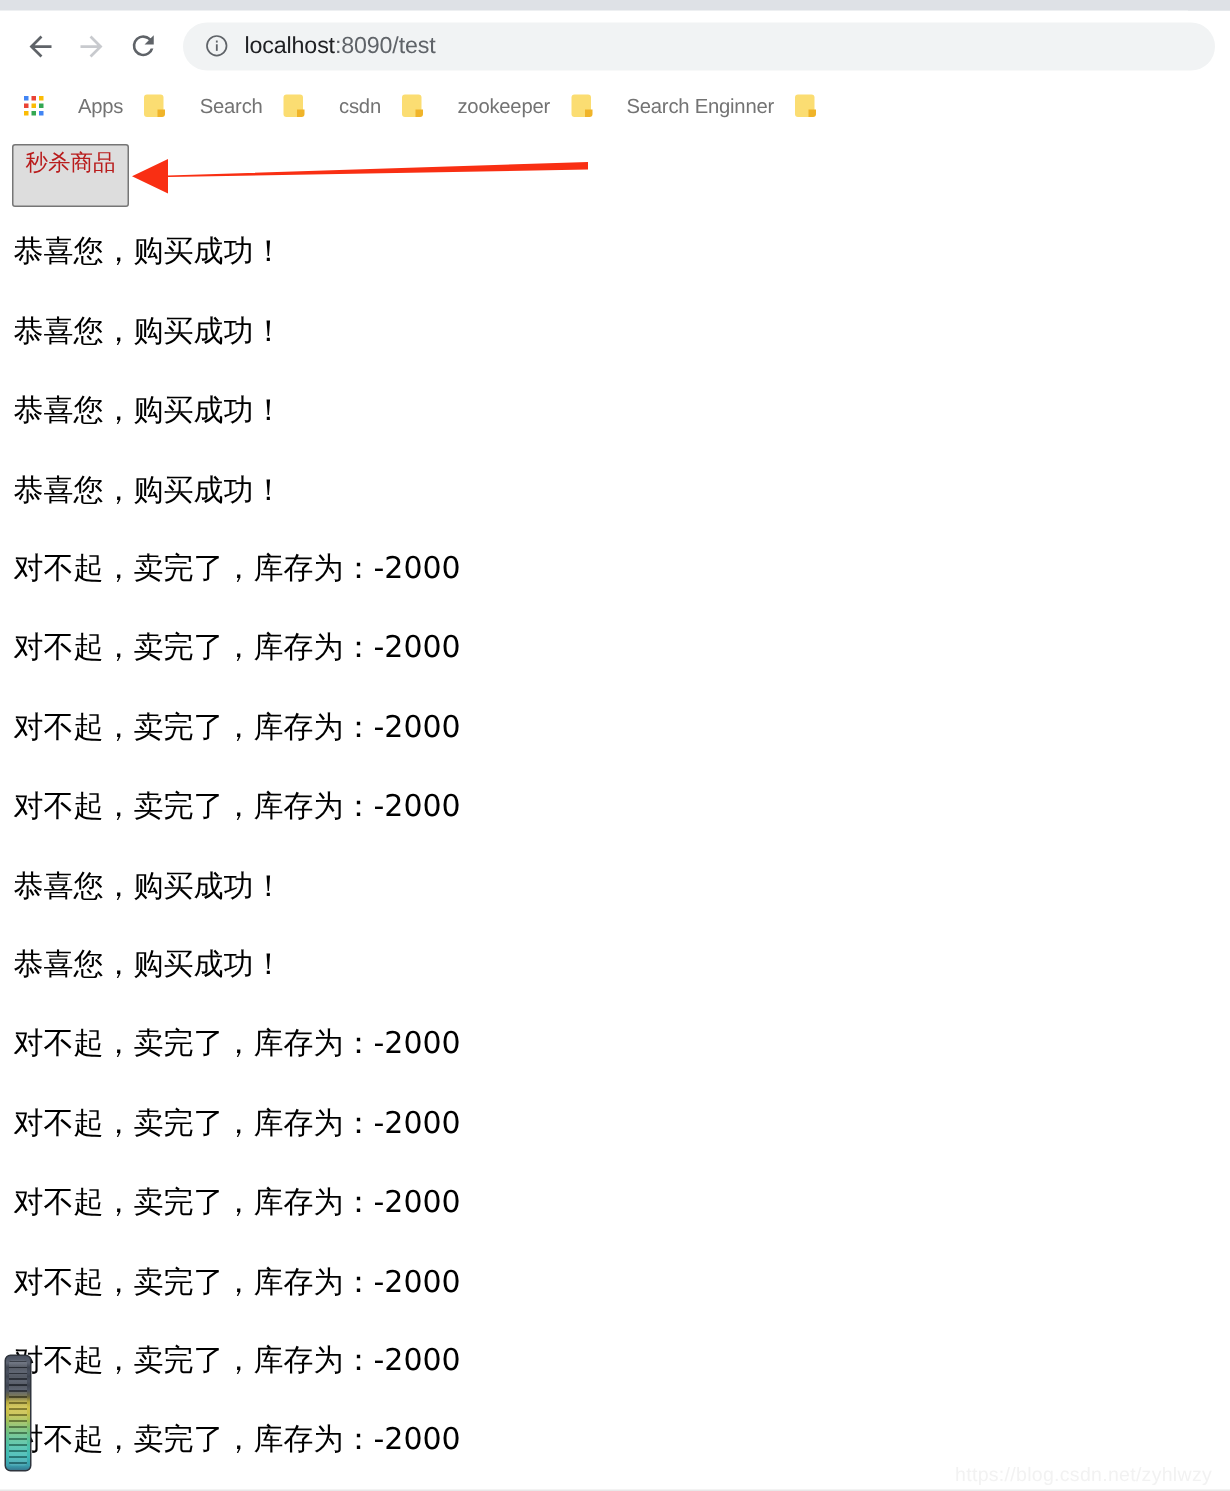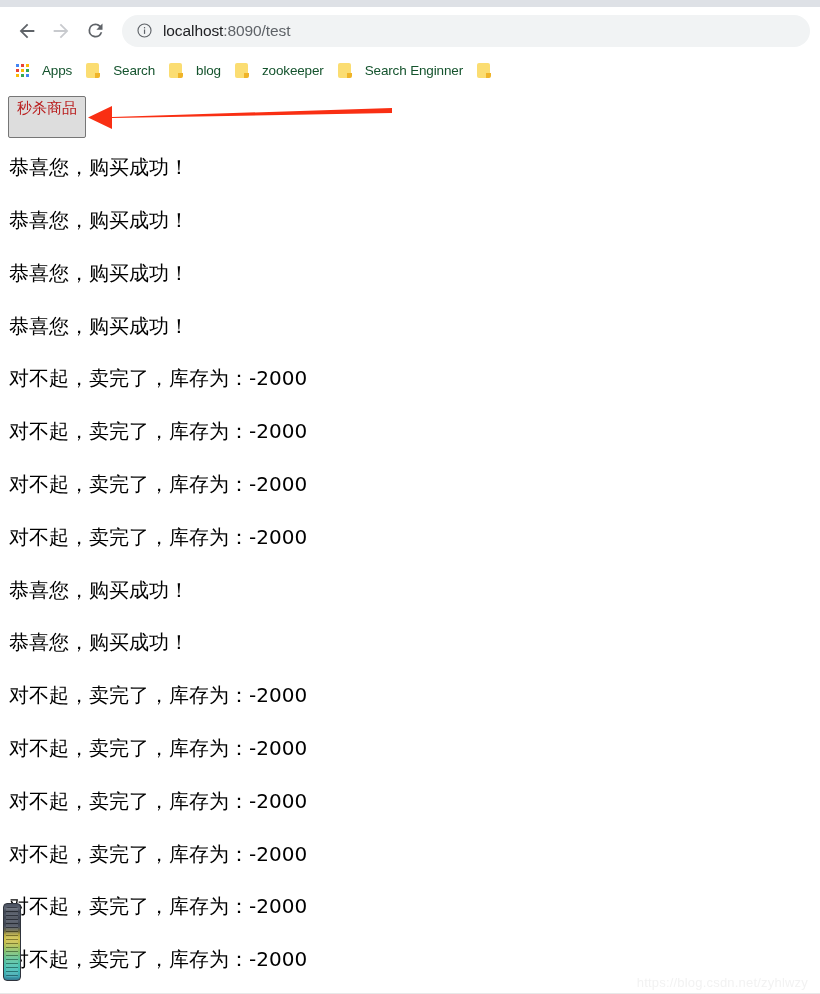--- a/index.html
+++ b/index.html
@@ -94,22 +94,22 @@
   .bm-item {
     display: flex;
     align-items: center;
     height: 26px;
     padding: 0 7px;
     border-radius: 4px;
     flex: 0 0 auto;
   }
   .bm-label {
     font-size: 13.5px;
-    color: #14532d;
-    margin-left: 13px;
+    color: #737373;
+    margin-left: 23px;
     letter-spacing: -0.15px;
   }
   .apps-grid {
     display: grid;
     grid-template-columns: repeat(3, 3px);
     grid-template-rows: repeat(3, 3px);
     gap: 2px;
     width: 13px;
   }
   .apps-grid i { display: block; width: 3px; height: 3px; }
@@ -313,21 +313,21 @@
           <span class="fold"></span>
       </span>
       <span class="bm-label">Search</span>
     </div>
 
     <div class="bm-item">
       <span class="folder-icon">
         <span class="body"></span>
           <span class="fold"></span>
       </span>
-      <span class="bm-label">blog</span>
+      <span class="bm-label">csdn</span>
     </div>
 
     <div class="bm-item">
       <span class="folder-icon">
         <span class="body"></span>
           <span class="fold"></span>
       </span>
       <span class="bm-label">zookeeper</span>
     </div>
 

